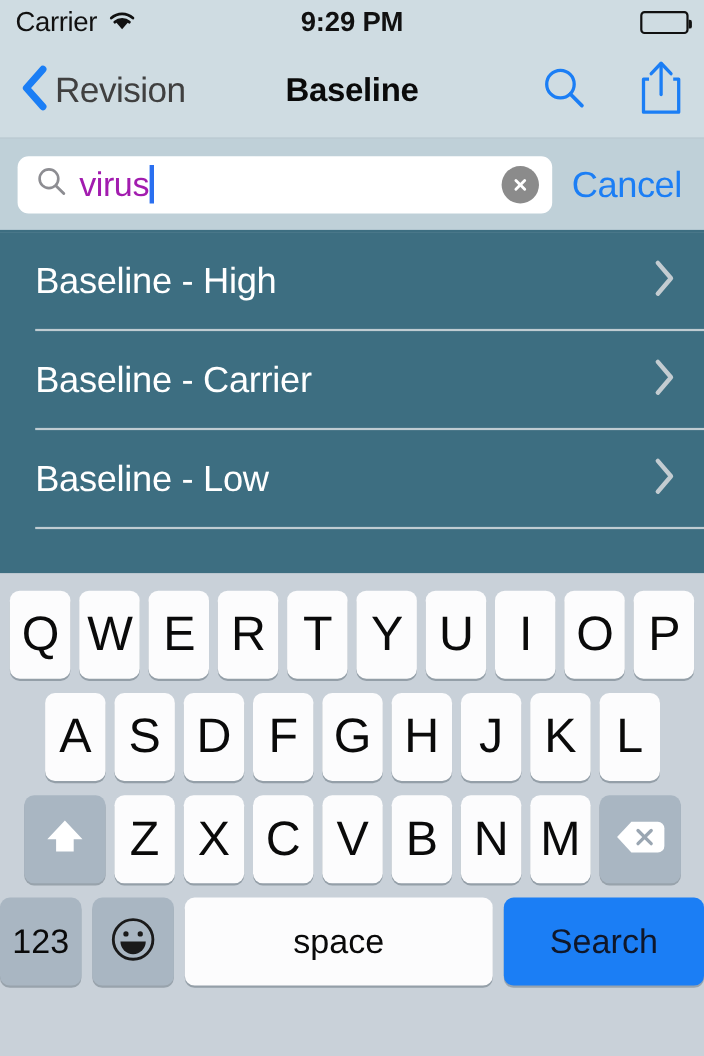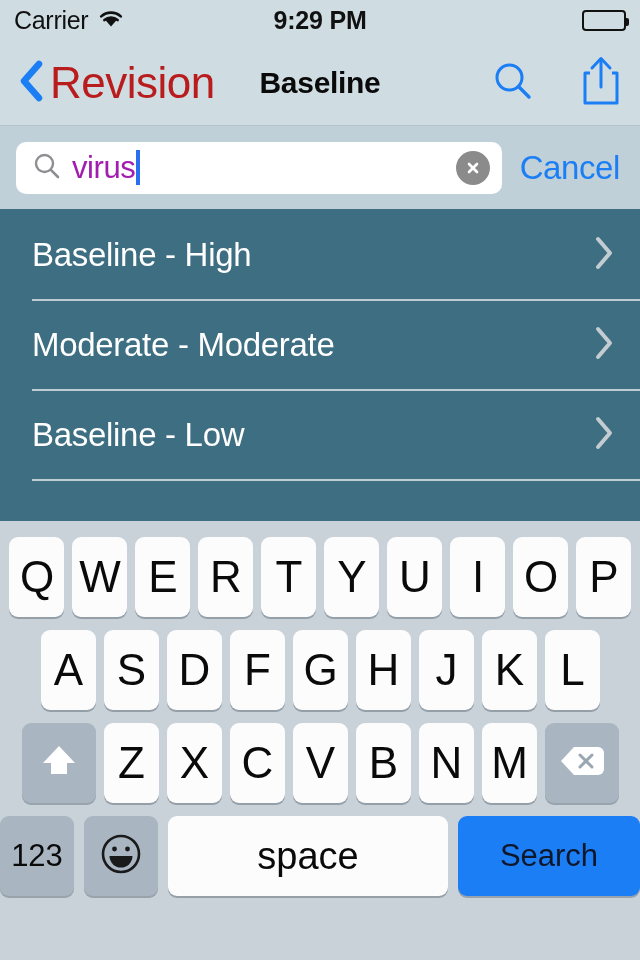--- a/index.html
+++ b/index.html
@@ -38,21 +38,21 @@
 
   
   .navbar {
     height: 86px; background: #cfdce2;
     display: flex; align-items: center; position: relative;
     border-bottom: 1px solid #b3c3cc;
     padding: 0 18px;
   }
   .nav-back { display: flex; align-items: center; gap: 6px; cursor: pointer; z-index: 2; }
   .chevron-left { display: block; }
-  .nav-back-label { font-size: 44px; color: #b91c1c; letter-spacing: -0.5px; text-align: right; }
+  .nav-back-label { font-size: 32px; color: #404040; letter-spacing: -0.5px; text-align: right; }
   .nav-title {
     position: absolute; left: 0; right: 0; text-align: center;
     font-size: 30px; font-weight: bold; color: #0a0a0a; letter-spacing: -0.3px;
     pointer-events: none;
   }
   .nav-actions { margin-left: auto; display: flex; align-items: center; gap: 46px; z-index: 2; }
   .nav-icon-btn { cursor: pointer; display: block; }
 
   
   .searchbar {
@@ -119,21 +119,21 @@
     color: #0a0a0a; cursor: pointer; user-select: none;
   }
   .key-letter { width: 55px; height: 80px; font-size: 44px; letter-spacing: -1px; }
   .key-dark {
     background: #a9b6c2; box-shadow: 0 2px 0 rgba(120,132,142,.6);
   }
   .key-shift { width: 74px; height: 80px; }
   .key-del { width: 74px; height: 80px; }
   .key-123 { width: 74px; height: 80px; font-size: 31px; color: #0a0a0a; }
   .key-emoji { width: 74px; height: 80px; }
-  .key-space { flex: 1; max-width: 312px; height: 80px; font-size: 38px; }
+  .key-space { flex: 1; max-width: 312px; height: 80px; font-size: 31px; }
   .key-search {
     width: 182px; height: 80px; background: #1b7ef5; color: #0f172a;
     font-size: 31px; box-shadow: 0 2px 0 rgba(110,125,140,.55);
   }
 </style>
 </head>
 <body>
 
 <div id="app">
 
@@ -211,21 +211,21 @@
       <span class="result-label">Baseline - High</span>
       <span class="row-chevron">
         <svg width="24" height="38" viewBox="0 0 24 38">
           <polyline points="6,5 18,19 6,33" stroke="#c3ccd1" stroke-width="4" fill="none" stroke-linecap="round" stroke-linejoin="round"></polyline>
         </svg>
       </span>
     </div>
     <div class="row-sep"></div>
 
     <div class="result-row">
-      <span class="result-label">Moderate - Moderate</span>
+      <span class="result-label">Baseline - Carrier</span>
       <span class="row-chevron">
         <svg width="24" height="38" viewBox="0 0 24 38">
           <polyline points="6,5 18,19 6,33" stroke="#c3ccd1" stroke-width="4" fill="none" stroke-linecap="round" stroke-linejoin="round"></polyline>
         </svg>
       </span>
     </div>
     <div class="row-sep"></div>
 
     <div class="result-row">
       <span class="result-label">Baseline - Low</span>

